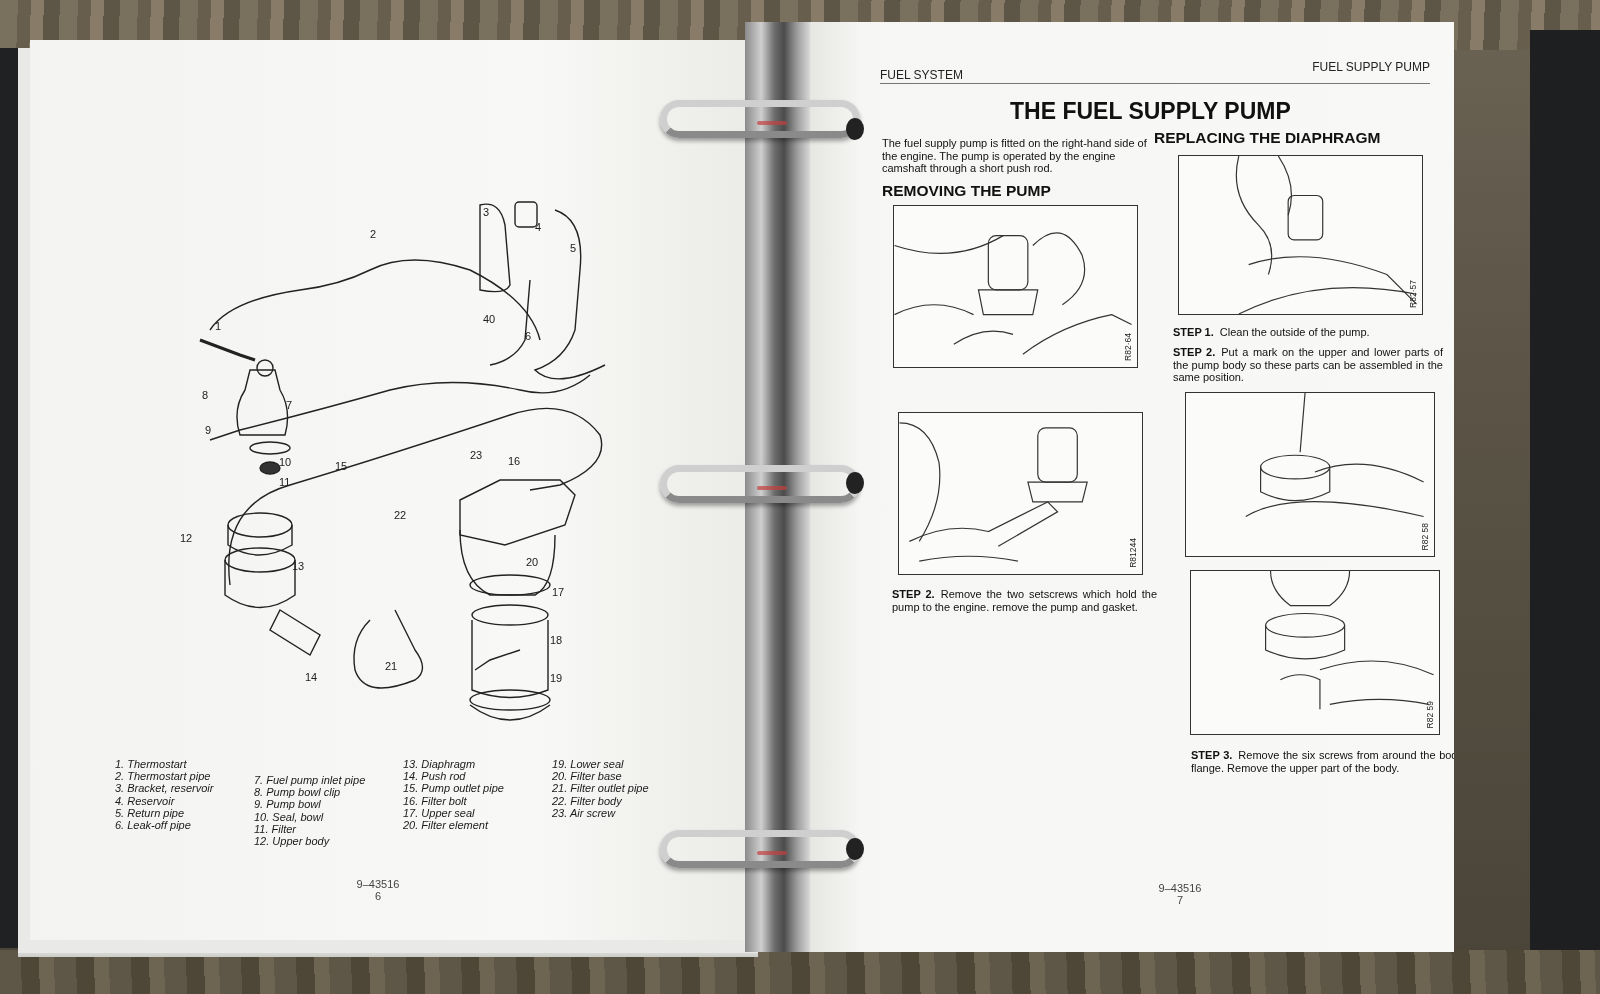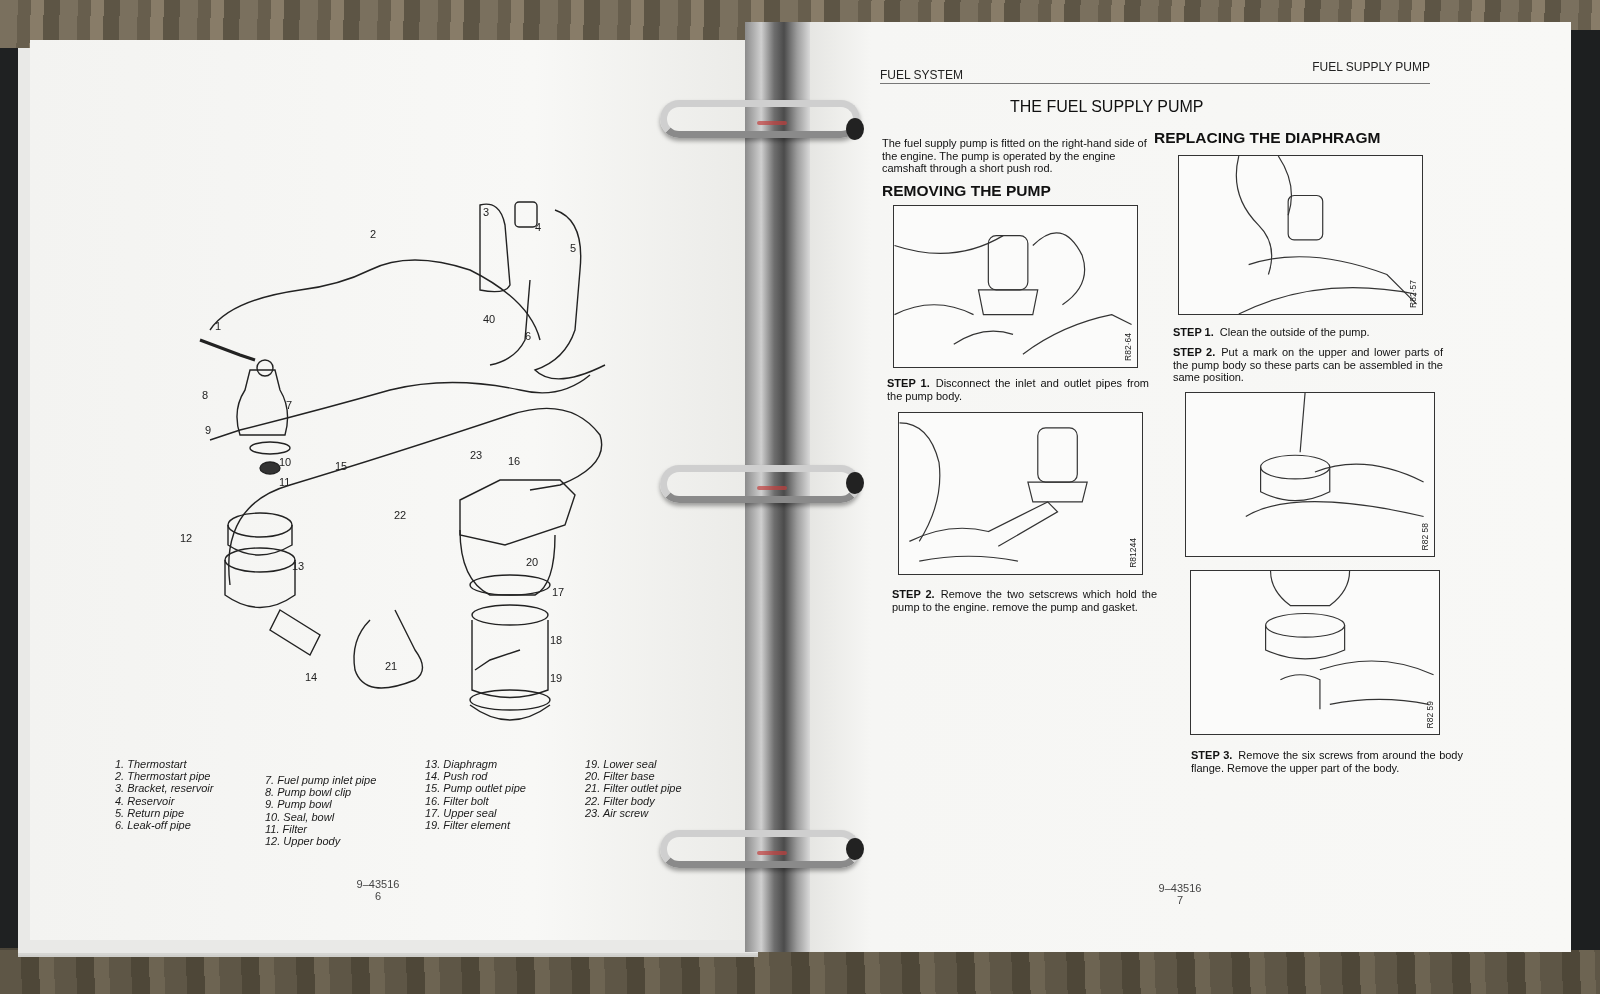--- a/index.html
+++ b/index.html
@@ -13,48 +13,48 @@
     background:repeating-linear-gradient(92deg,#7a705e 0 18px,#675e4d 18px 31px,#887c68 31px 44px,#5d5545 44px 60px);}
   .wood-bottom{position:absolute;left:0;top:950px;width:1600px;height:44px;
     background:repeating-linear-gradient(88deg,#5e5646 0 22px,#4e4738 22px 40px,#6d6452 40px 55px);}
   .binder-cover-left{position:absolute;left:0;top:48px;width:60px;height:900px;background:#1f2122;}
   .binder-cover-right{position:absolute;left:1530px;top:30px;width:70px;height:920px;background:#1d1f20;}
   .page-stack-left{position:absolute;left:18px;top:48px;width:740px;height:905px;background:#e9e9e7;
     box-shadow:0 2px 0 #d6d6d3,0 4px 0 #cfcfcc}
   .page{position:absolute;background:#f7f7f5;overflow:hidden}
   .page.left{left:30px;top:40px;width:720px;height:900px;
     background:linear-gradient(90deg,#f3f3f1 0%,#f8f8f6 70%,#ebebe8 100%);}
-  .page.right{left:810px;top:22px;width:761px;height:930px;
+  .page.right{left:810px;top:22px;width:644px;height:930px;
     background:linear-gradient(90deg,#e6e6e3 0%,#f6f6f4 8%,#f8f8f6 100%);}
   .spine{position:absolute;left:745px;top:22px;width:65px;height:930px;
     background:linear-gradient(90deg,#8b8b8b 0%,#cfcfcf 25%,#6e6e6e 45%,#4b4b4b 60%,#9c9c9c 80%,#d9d9d9 100%);}
   .ring{position:absolute;left:660px;width:200px;height:38px;border-radius:20px;
     border:7px solid #cfcfcf;border-bottom-color:#8a8a8a;
     background:transparent;box-shadow:0 3px 4px rgba(0,0,0,.35)}
   .ring .glint{position:absolute;left:90px;top:14px;width:30px;height:4px;background:#c2403f;border-radius:2px;opacity:.7}
   .ring-hole{position:absolute;width:18px;height:22px;border-radius:50%;background:#222}
 
   
   .diagram{position:absolute;left:140px;top:150px;width:480px;height:540px}
   .callout{position:absolute;font-size:11px;color:#222}
   .diagram-title{position:absolute;left:115px;top:668px;font-size:16px;font-weight:bold;letter-spacing:.2px;white-space:nowrap}
-  .legend{position:absolute;left:85px;top:718px;display:flex;gap:15px}
+  .legend{position:absolute;left:85px;top:718px;display:flex;gap:4px}
   .legend-col{font-size:11px;font-style:italic;line-height:12.2px;color:#1a1a1a}
   .legend-col .it{display:block;white-space:nowrap}
   .legend-col.c1{width:135px}
   .legend-col.c2{width:145px;margin-top:16px}
   .legend-col.c3{width:145px;margin-top:0}
   .legend-col.c4{width:120px;}
   .footer{position:absolute;font-size:11px;color:#444;text-align:center;line-height:12px}
 
   
   .run-head{position:absolute;left:70px;top:46px;width:550px;border-bottom:1px solid #777;height:16px;font-size:12px;color:#222}
   .run-head .l{position:absolute;left:0;top:0}
   .run-head .r{position:absolute;right:0;top:-8px}
-  .page-title{position:absolute;left:200px;top:76px;font-size:16px;font-weight:normal;white-space:nowrap}
+  .page-title{position:absolute;left:200px;top:76px;font-size:23px;font-weight:bold;white-space:nowrap}
   .intro{position:absolute;left:72px;top:115px;width:265px;font-size:11px;line-height:12.6px}
   .h2{position:absolute;font-size:15.5px;font-weight:bold;white-space:nowrap}
   .fig{position:absolute;border:1.3px solid #333;background:#fbfbfa}
   .fig .code{position:absolute;right:4px;bottom:6px;font-size:8.5px;writing-mode:vertical-rl;transform:rotate(180deg);color:#222}
   .step{position:absolute;font-size:11px;line-height:12.6px;text-align:justify}
   .step b{font-weight:bold;margin-right:6px}
 </style>
 </head>
 <body>
 
@@ -144,21 +144,21 @@
       <span class="it">10. Seal, bowl</span>
       <span class="it">11. Filter</span>
       <span class="it">12. Upper body</span>
     </div>
     <div class="legend-col c3">
       <span class="it">13. Diaphragm</span>
       <span class="it">14. Push rod</span>
       <span class="it">15. Pump outlet pipe</span>
       <span class="it">16. Filter bolt</span>
       <span class="it">17. Upper seal</span>
-      <span class="it">19. Filter element</span>
+      <span class="it">20. Filter element</span>
     </div>
     <div class="legend-col c4">
       <span class="it">19. Lower seal</span>
       <span class="it">20. Filter base</span>
       <span class="it">21. Filter outlet pipe</span>
       <span class="it">22. Filter body</span>
       <span class="it">23. Air screw</span>
     </div>
   </div>
 
@@ -183,23 +183,20 @@
     <svg width="100%" height="100%" viewBox="0 0 245 163" fill="none" stroke="#333" stroke-width="1.2">
       <path d="M0 40 q60 20 110 -10 M0 110 q40 -20 80 0"></path>
       <rect x="95" y="30" width="40" height="55" rx="8"></rect>
       <path d="M85 85 h60 l-5 25 h-50z"></path>
       <path d="M140 40 q30 -30 50 10 q10 30 -20 50"></path>
       <path d="M130 150 q40 -30 90 -40 l20 10"></path>
       <path d="M60 140 q30 -20 60 -10"></path>
     </svg>
     <span class="code">R82·64</span>
   </div>
-  <div class="step" style="left:77px;top:355px;width:262px">
-    <b>STEP 1.</b><span>Disconnect the inlet and outlet pipes from the pump body.</span>
-  </div>
 
   <div class="fig" style="left:88px;top:390px;width:245px;height:163px">
     <svg width="100%" height="100%" viewBox="0 0 245 163" fill="none" stroke="#333" stroke-width="1.2">
       <path d="M0 10 q30 0 40 40 q5 40 -20 80"></path>
       <rect x="140" y="15" width="40" height="55" rx="8"></rect>
       <path d="M130 70 h60 l-5 20 h-50z"></path>
       <path d="M10 130 q40 -20 80 -10 l60 -30 l10 10 l-60 35"></path>
       <path d="M20 150 q50 -10 100 0"></path>
     </svg>
     <span class="code">R81244</span>

